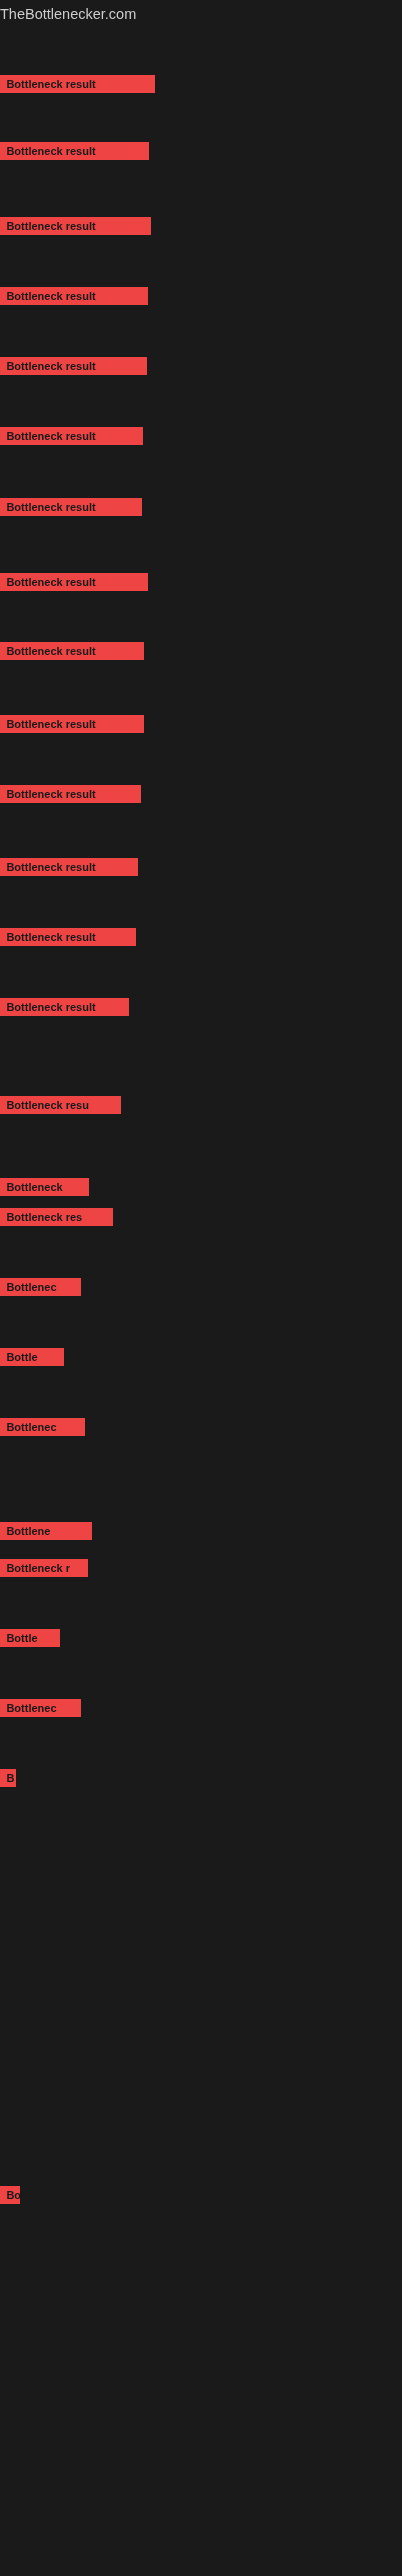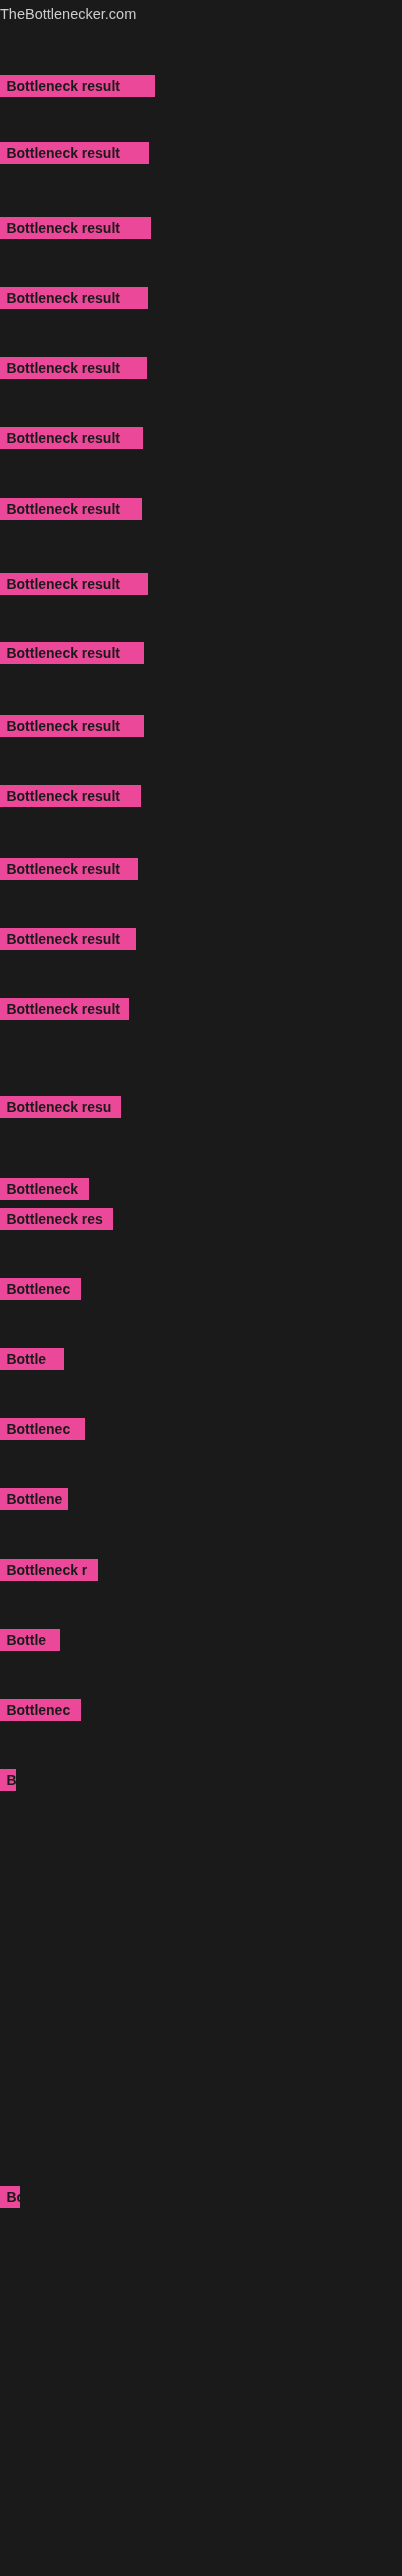--- a/index.html
+++ b/index.html
@@ -23,23 +23,23 @@
       padding: 6.4px 0;
       background-color: #1a1a1a;
     }
 
     .bottleneck-item {
       position: absolute;
       left: 0;
     }
 
     .bottleneck-label {
-      background-color: #ec4899;
+      background-color: #ef4444;
       color: #1a1a1a;
-      font-size: 14px;
+      font-size: 11px;
       font-weight: bold;
       padding: 3.2px 6.4px;
       display: inline-block;
       white-space: nowrap;
       overflow: hidden;
     }
   </style>
 </head>
 <body>
 
@@ -59,20 +59,20 @@
     <div class="bottleneck-item" style="top: 756px; left: 0px;"><span class="bottleneck-label" style="width: 141px;">Bottleneck result</span></div>
     <div class="bottleneck-item" style="top: 829px; left: 0px;"><span class="bottleneck-label" style="width: 138px;">Bottleneck result</span></div>
     <div class="bottleneck-item" style="top: 899px; left: 0px;"><span class="bottleneck-label" style="width: 136px;">Bottleneck result</span></div>
     <div class="bottleneck-item" style="top: 969px; left: 0px;"><span class="bottleneck-label" style="width: 129px;">Bottleneck result</span></div>
     <div class="bottleneck-item" style="top: 1067px; left: 0px; text-decoration: underline;"><span class="bottleneck-label" style="width: 121px;">Bottleneck resu</span></div>
     <div class="bottleneck-item" style="top: 1109px; left: 0px; margin-top: 40px;"><span class="bottleneck-label" style="width: 89px;">Bottleneck</span></div>
     <div class="bottleneck-item" style="top: 1179px; left: 0px;"><span class="bottleneck-label" style="width: 113px;">Bottleneck res</span></div>
     <div class="bottleneck-item" style="top: 1249px; left: 0px;"><span class="bottleneck-label" style="width: 81px;">Bottlenec</span></div>
     <div class="bottleneck-item" style="top: 1319px; left: 0px;"><span class="bottleneck-label" style="width: 64px;">Bottle</span></div>
     <div class="bottleneck-item" style="top: 1389px; left: 0px;"><span class="bottleneck-label" style="width: 85px;">Bottlenec</span></div>
-    <div class="bottleneck-item" style="top: 1459px; left: 0px;"><span class="bottleneck-label" style="width: 68px;">Bottlene</span></div>
-    <div class="bottleneck-item" style="top: 1530px; left: 0px;"><span class="bottleneck-label" style="width: 98px;">Bottleneck r</span></div>
+    <div class="bottleneck-item" style="top: 1459px; left: 0px;"><span class="bottleneck-label" style="width: 92px; margin-top: 34px;">Bottlene</span></div>
+    <div class="bottleneck-item" style="top: 1530px; left: 0px;"><span class="bottleneck-label" style="width: 88px;">Bottleneck r</span></div>
     <div class="bottleneck-item" style="top: 1600px; left: 0px;"><span class="bottleneck-label" style="width: 60px;">Bottle</span></div>
     <div class="bottleneck-item" style="top: 1670px; left: 0px;"><span class="bottleneck-label" style="width: 81px;">Bottlenec</span></div>
     <div class="bottleneck-item" style="top: 1740px; left: 0px;"><span class="bottleneck-label" style="width: 16px;">B</span></div>
     <div class="bottleneck-item" style="top: 2157px; left: 0px;"><span class="bottleneck-label" style="width: 20px;">Bo</span></div>
   </div>
 
 
 </body></html>

